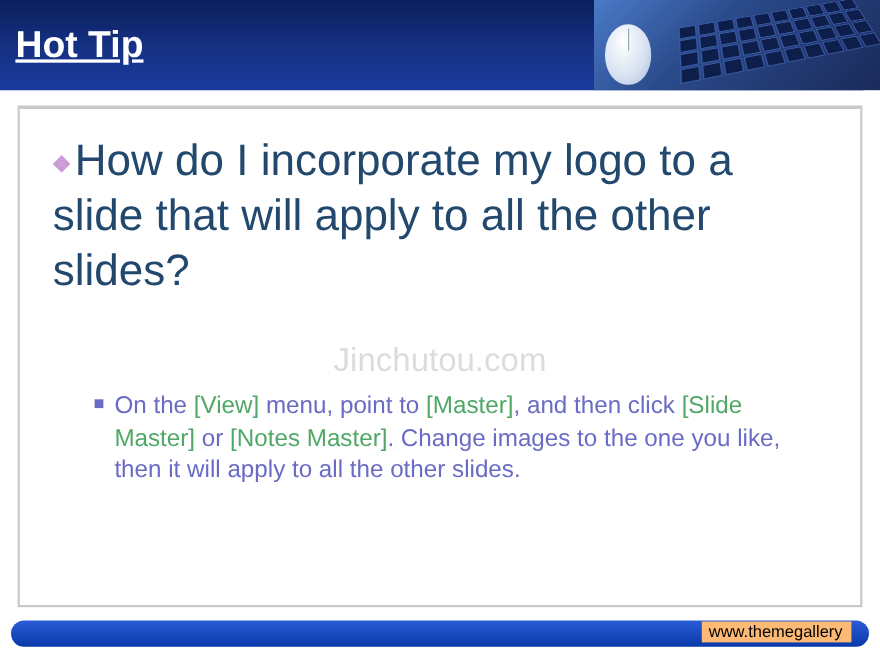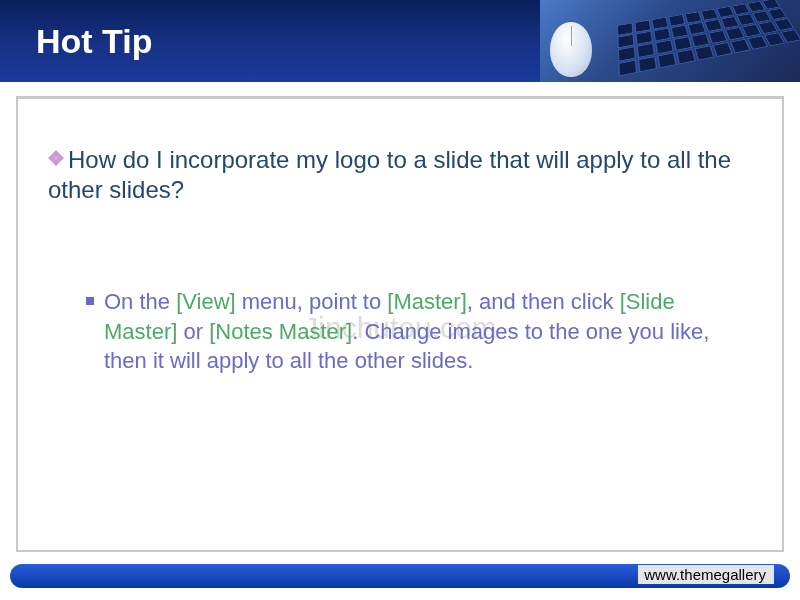--- a/index.html
+++ b/index.html
@@ -10,21 +10,22 @@
   height: 82px;
   position: relative;
   border-radius: 0 0 16px 0;
   display: flex;
   align-items: center;
 }
 .header-title {
   color: #fff;
   font-size: 34px;
   font-weight: bold;
-  padding-left: 36px;
+  padding-left: 14px;
+  text-decoration: underline;
 }
 .header-image {
   position: absolute;
   right: 0;
   top: 0;
   width: 260px;
   height: 82px;
   background: linear-gradient(135deg, #4a7ac8 0%, #2a4a8a 40%, #1a2a5a 100%);
   overflow: hidden;
 }
@@ -73,23 +74,22 @@
   display: inline-block;
   width: 16px; height: 16px;
   position: relative;
   margin-right: 4px;
   vertical-align: 2px;
 }
 .diamond-bullet svg { width: 16px; height: 16px; }
 
 .question {
   color: #22486e;
-  font-size: 24px;
+  font-size: 40px;
   line-height: 1.25;
-  margin-top: 24px;
 }
 .watermark {
   position: absolute;
   left: 50%;
   top: 212px;
   transform: translateX(-50%);
   color: #dcdcdc;
   font-size: 30px;
   font-family: Arial, sans-serif;
   pointer-events: none;
@@ -119,21 +119,21 @@
   left: 10px;
   right: 10px;
   height: 24px;
   background: linear-gradient(to bottom, #2a5cd8 0%, #0838a8 100%);
   border-radius: 12px;
 }
 .footer-link {
   position: absolute;
   right: 26px;
   bottom: 16px;
-  background: #e5e5e5;
+  background: #fdba74;
   color: #000;
   font-size: 15px;
   padding: 1px 8px 1px 6px;
   font-family: Arial, sans-serif;
 }
 </style>
 </head>
 <body>
 
 <div class="header">

